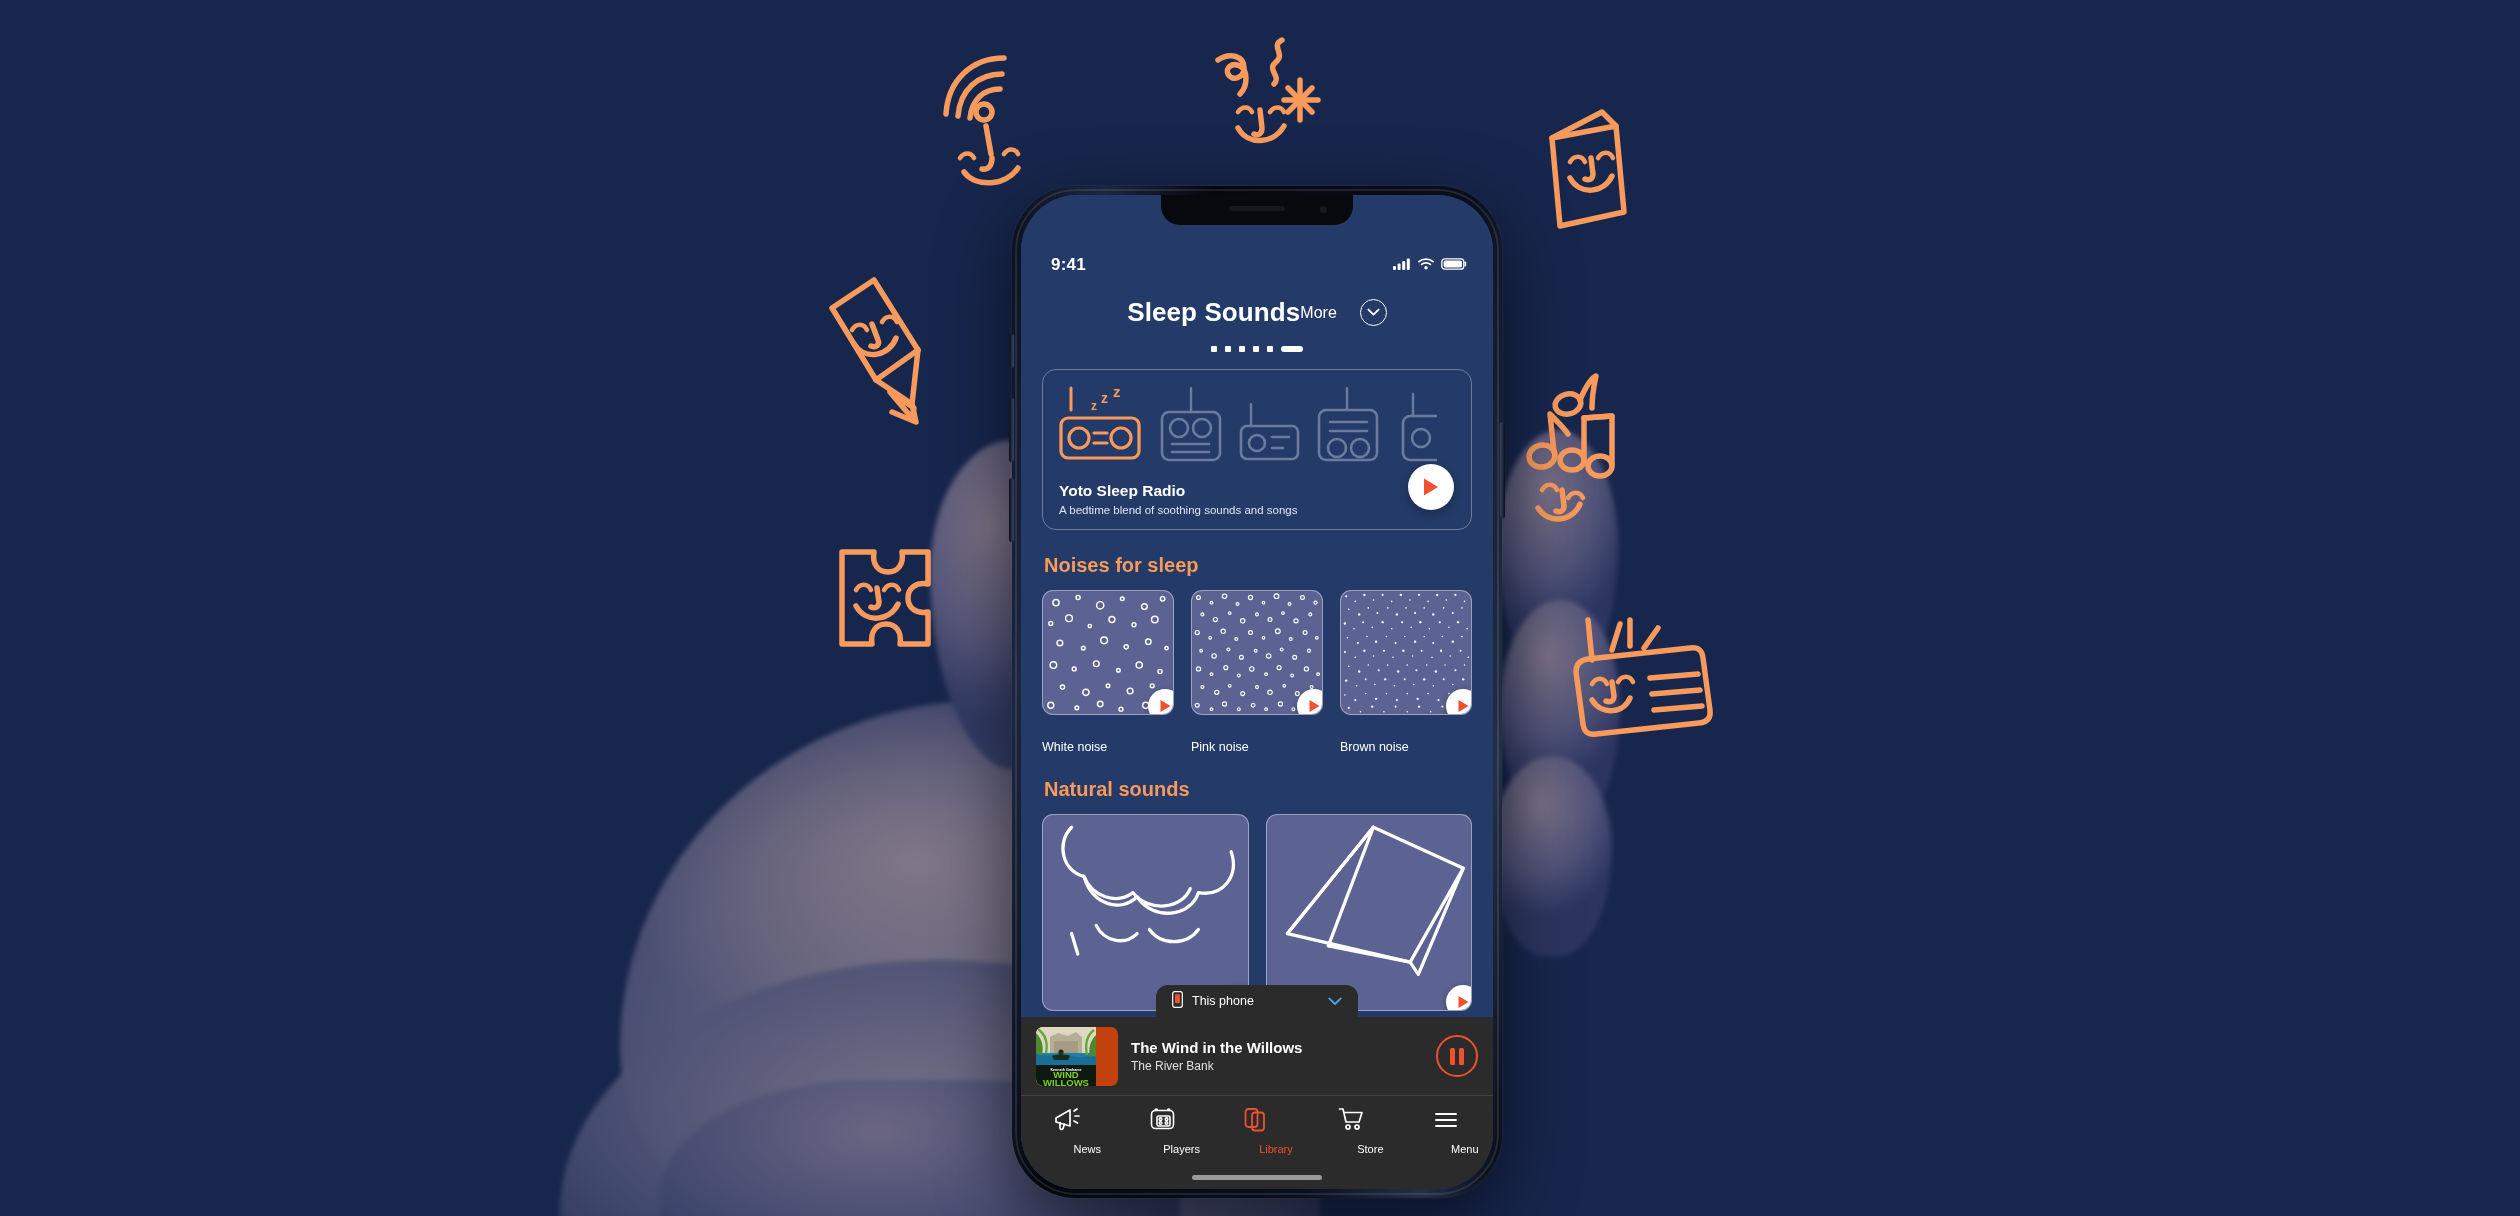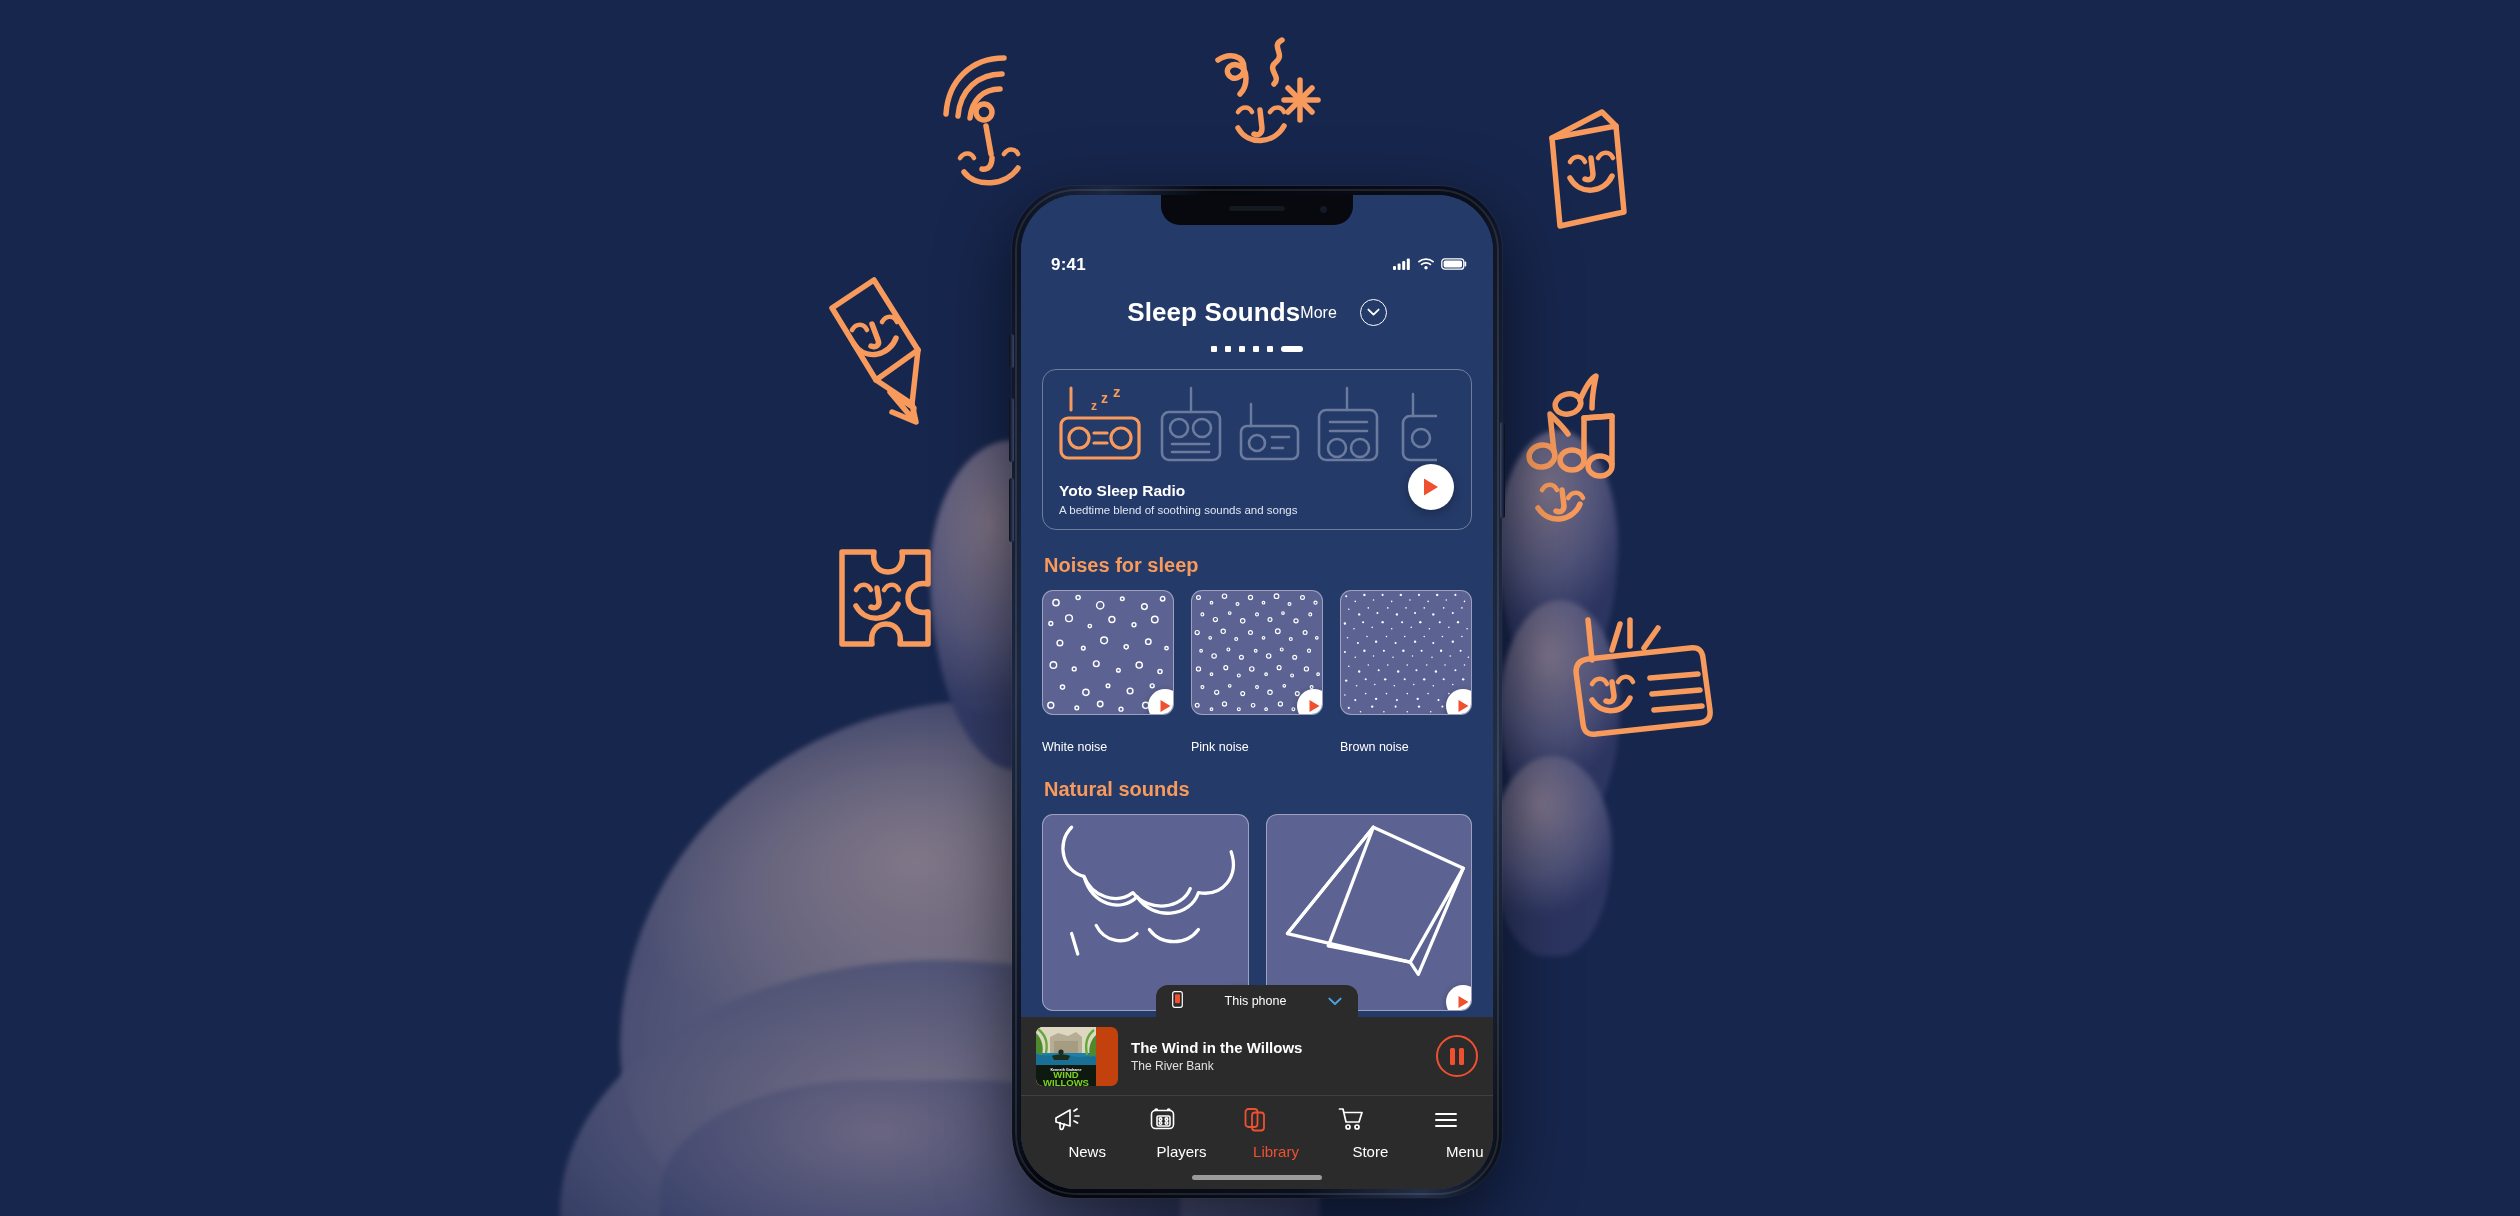--- a/index.html
+++ b/index.html
@@ -223,21 +223,20 @@
   
   .cast-pill {
     position: absolute; z-index: 50;
     left: 50%; transform: translateX(-50%);
     bottom: 172px;
     width: 202px; height: 32px;
     background: #2b2b2b;
     border-radius: 12px 12px 0 0;
     display: flex; align-items: center; gap: 9px;
     padding: 0 16px;
-    text-align: center;
   }
   .cast-pill .lbl { color: #fff; font-size: 12.5px; flex: 1; }
 
   
   .now-playing {
     position: absolute; z-index: 45;
     left: 0; right: 0; bottom: 94px;
     height: 78px;
     background: #2b2b2b;
     display: flex; align-items: center; gap: 13px;
@@ -264,21 +263,21 @@
   .tabbar {
     position: absolute; z-index: 45;
     left: 0; right: 0; bottom: 0;
     height: 94px;
     background: #2b2b2b;
     border-top: 1px solid rgba(255,255,255,.10);
     display: flex; align-items: flex-start; justify-content: space-around;
     padding-top: 11px;
   }
   .tab { display: flex; flex-direction: column; align-items: center; gap: 7px; width: 64px; }
-  .tab .tlabel { font-size: 15px; color: #fff; padding-left: 38px; }
+  .tab .tlabel { font-size: 11px; color: #fff; padding-left: 38px; }
   .tab.active .tlabel { color: #ef5130; }
   .home-ind {
     position: absolute; z-index: 46;
     left: 50%; transform: translateX(-50%);
     bottom: 9px;
     width: 130px; height: 5px; border-radius: 3px;
     background: #9a9a9a;
   }
 </style>
 </head>

